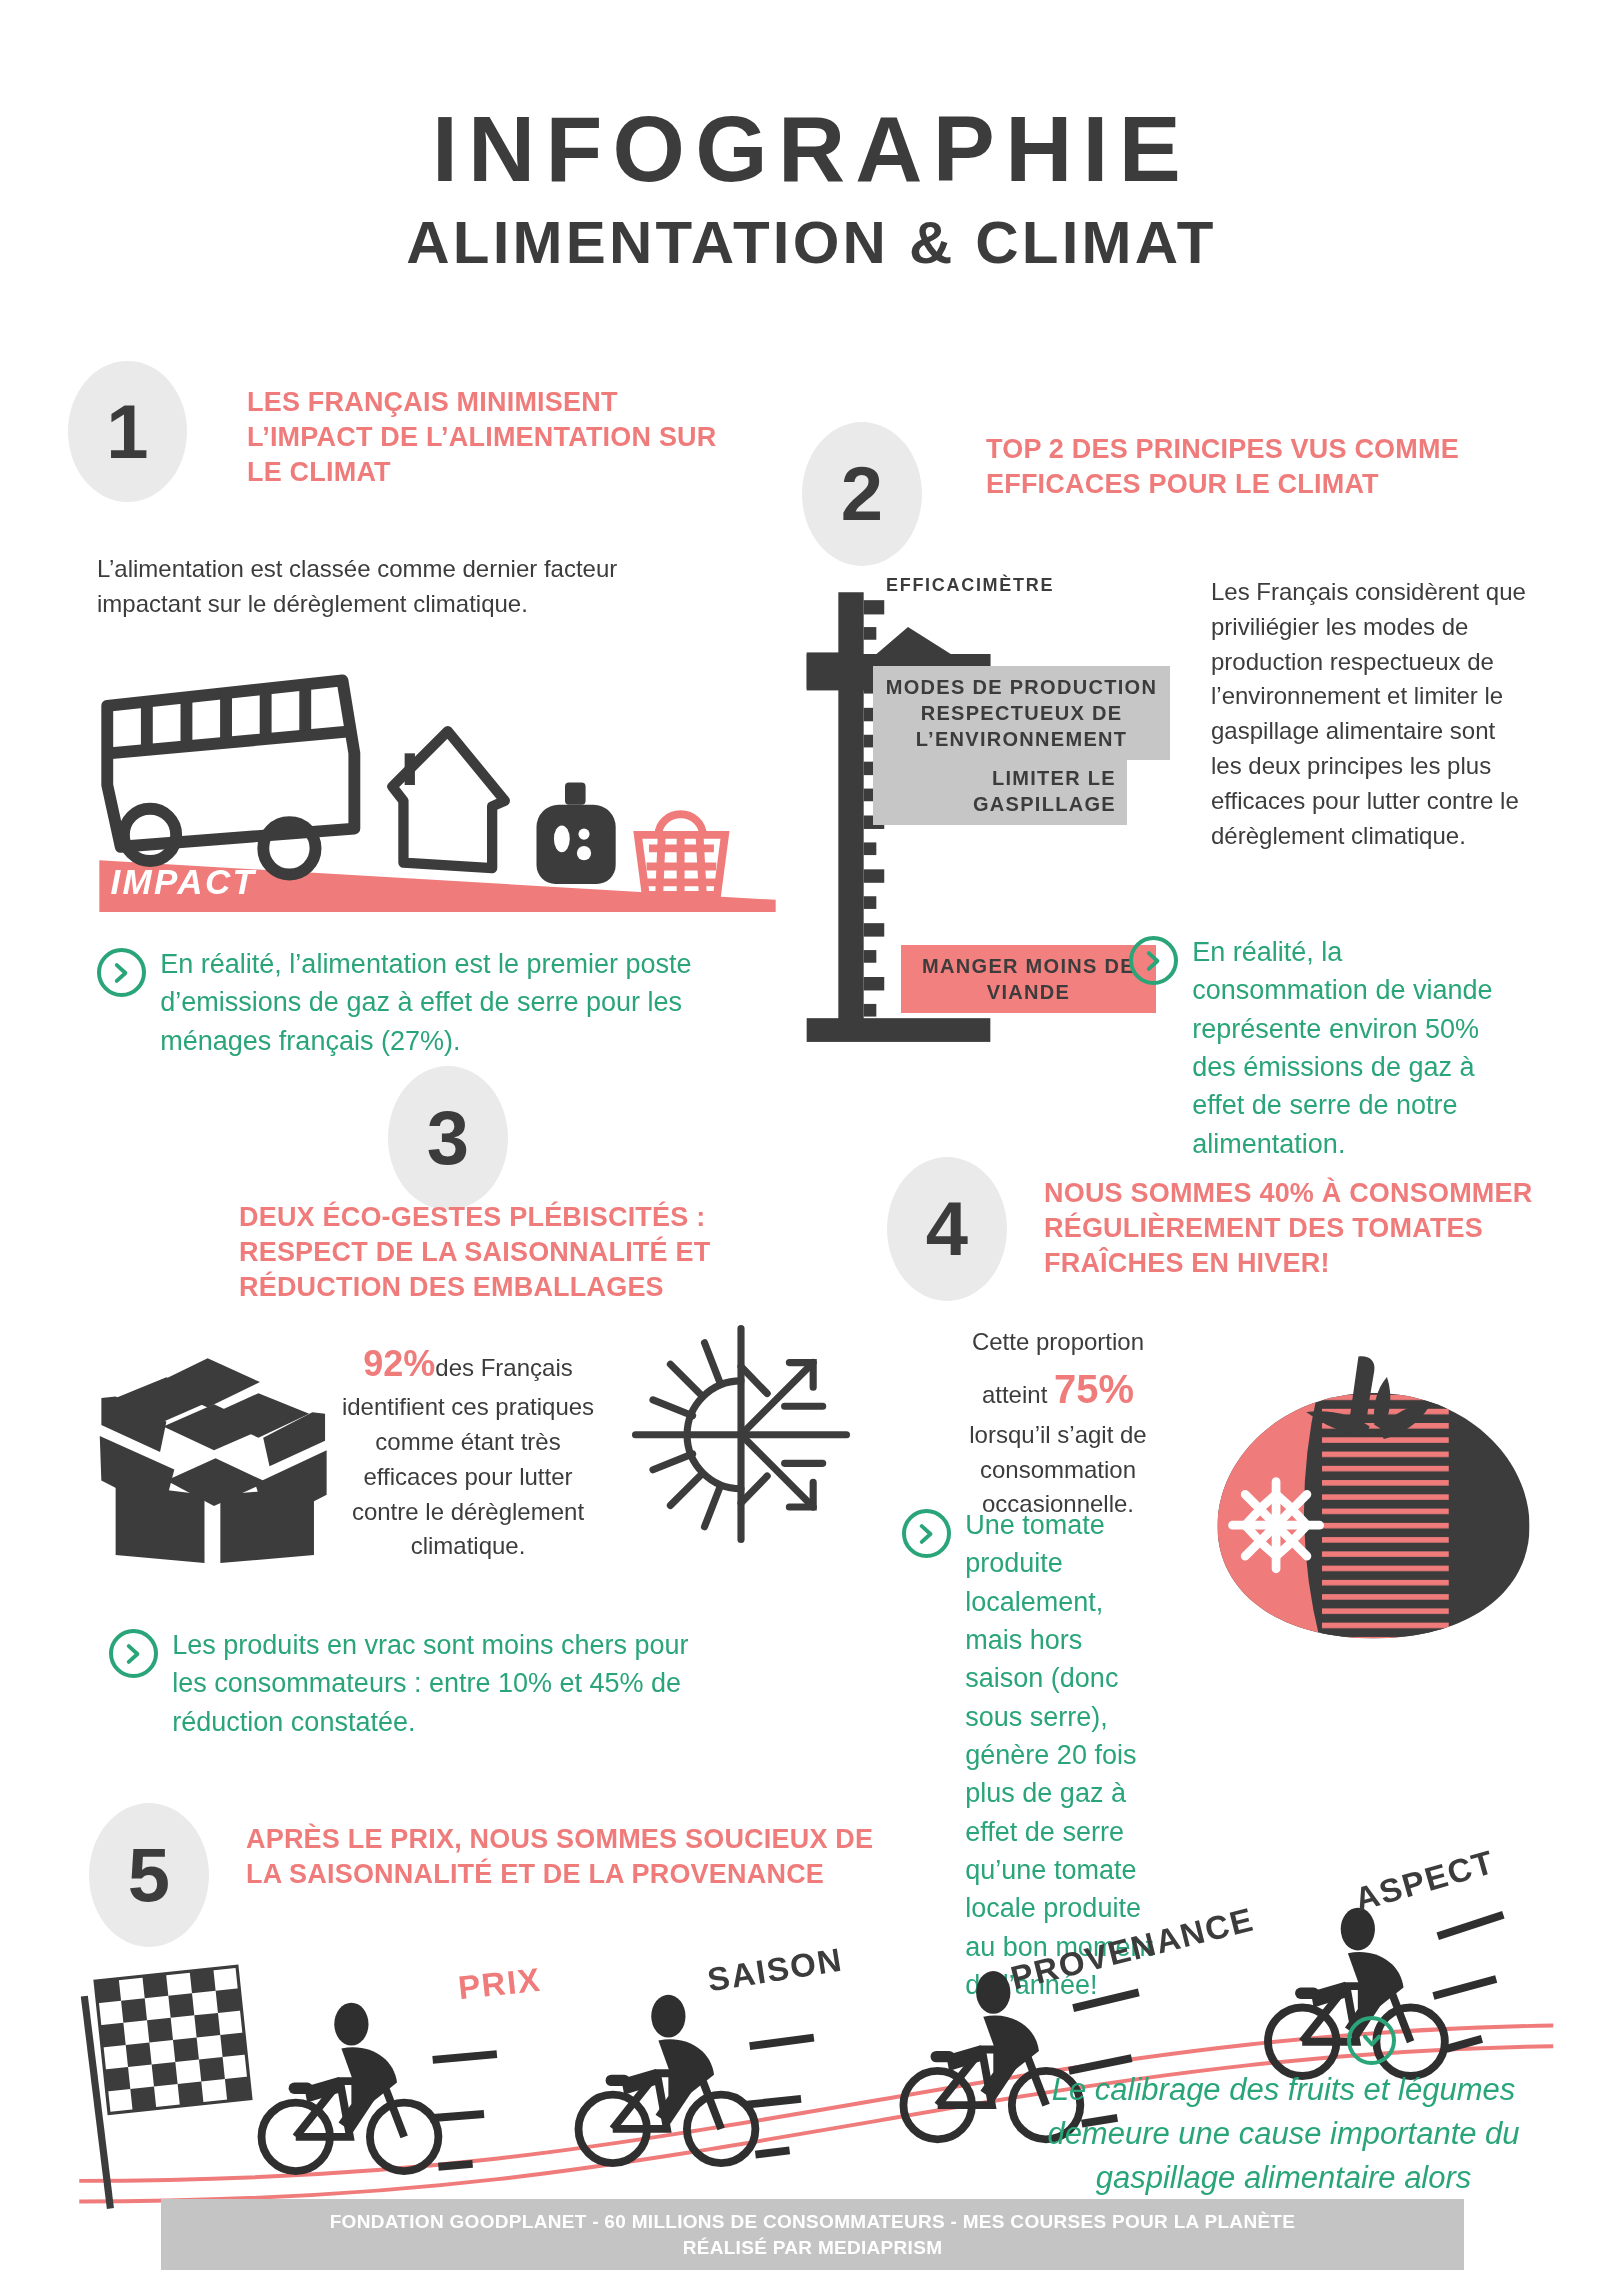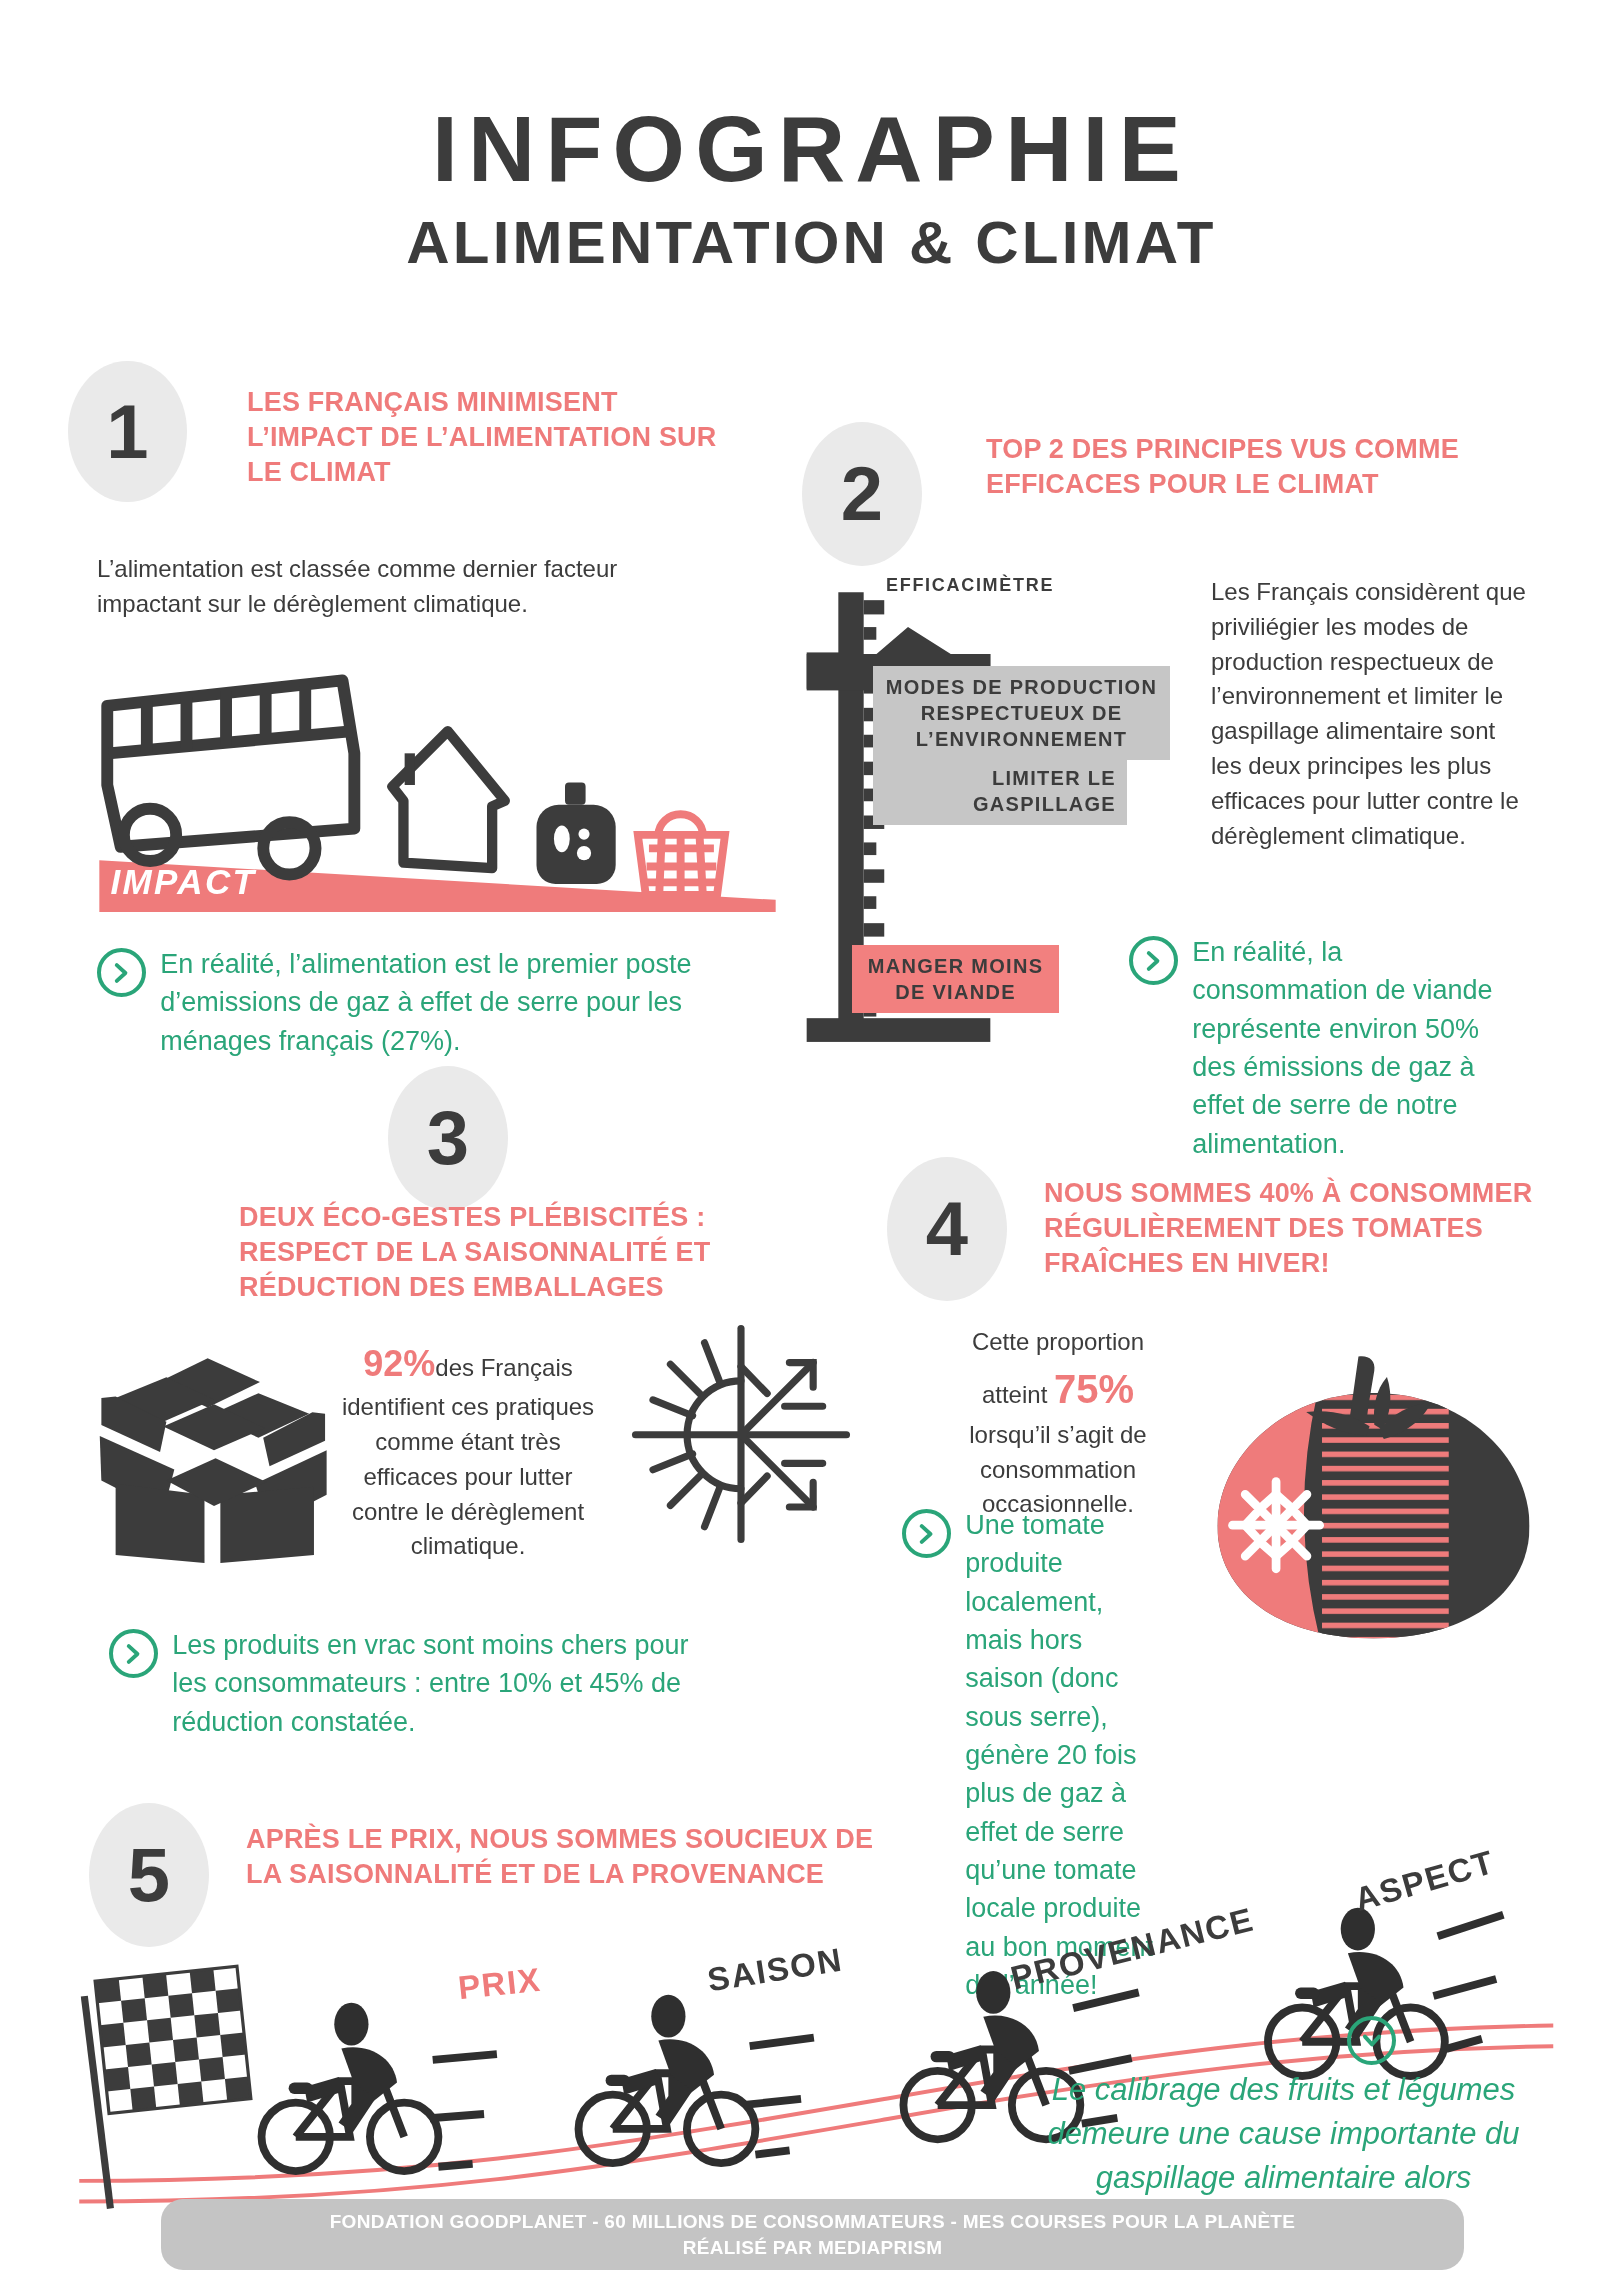--- a/index.html
+++ b/index.html
@@ -86,21 +86,21 @@
   .race{position:absolute;left:0;top:1886px;width:1623px;height:333px;}
   .race-word{
     position:absolute;font-weight:bold;letter-spacing:1.6px;color:#3c3c3c;
   }
   .race-word.red{color:#ef7b7b;}
 
   
   .footer{
     position:absolute;left:161px;top:2199px;width:1303px;height:71px;
     background:#c4c4c4;color:#ffffff;display:flex;flex-direction:column;
-    align-items:center;justify-content:center;border-radius:22px;
+    align-items:center;justify-content:center;
   }
   .footer div{
     font-size:19px;font-weight:bold;letter-spacing:0.3px;line-height:1.35;
     text-align:center;
   }
 </style>
 </head>
 <body>
 
 <div class="page">
@@ -200,21 +200,21 @@
       <polygon points="80,110 136,62 190,96 240,96 240,140 80,140" fill="#3c3c3c"></polygon>
       <rect x="8" y="96" width="232" height="46" fill="#3c3c3c"></rect>
 
       <rect x="8" y="556" width="232" height="30" fill="#3c3c3c"></rect>
     </svg>
     <div class="effi-title" style="left:86px;top:-3.2px;">EFFICACIMÈTRE</div>
   </div>
 
   <div class="effi-bar grey" style="left:873px;top:666px;width:297px;">MODES DE PRODUCTION RESPECTUEUX DE L’ENVIRONNEMENT</div>
   <div class="effi-bar grey" style="left:873px;top:757px;width:254px;text-align:right;">LIMITER LE GASPILLAGE</div>
-  <div class="effi-bar red" style="left:852px;top:945px;width:207px;">MANGER MOINS DE VIANDE</div>
+  <div class="effi-bar red" style="left:901px;top:945px;width:255px;">MANGER MOINS DE VIANDE</div>
 
   <div class="body-txt" style="left:1211px;top:575px;width:317px;">Les Français considèrent que priviliégier les modes de production respectueux de l’environnement et limiter le gaspillage alimentaire sont les deux principes les plus efficaces pour lutter contre le dérèglement climatique.</div>
 
   <div class="note" style="left:1129px;top:933px;width:372px;">
     <span class="ring">
       <svg width="19" height="22" viewBox="0 0 24 28">
           <path d="M6 4 L17 14 L6 24" fill="none" stroke="#2aa579" stroke-width="5" stroke-linecap="round" stroke-linejoin="round"></path>
         </svg>
     </span>
     <p>En réalité, la consommation de viande représente environ 50% des émissions de gaz à effet de serre de notre alimentation.</p>

